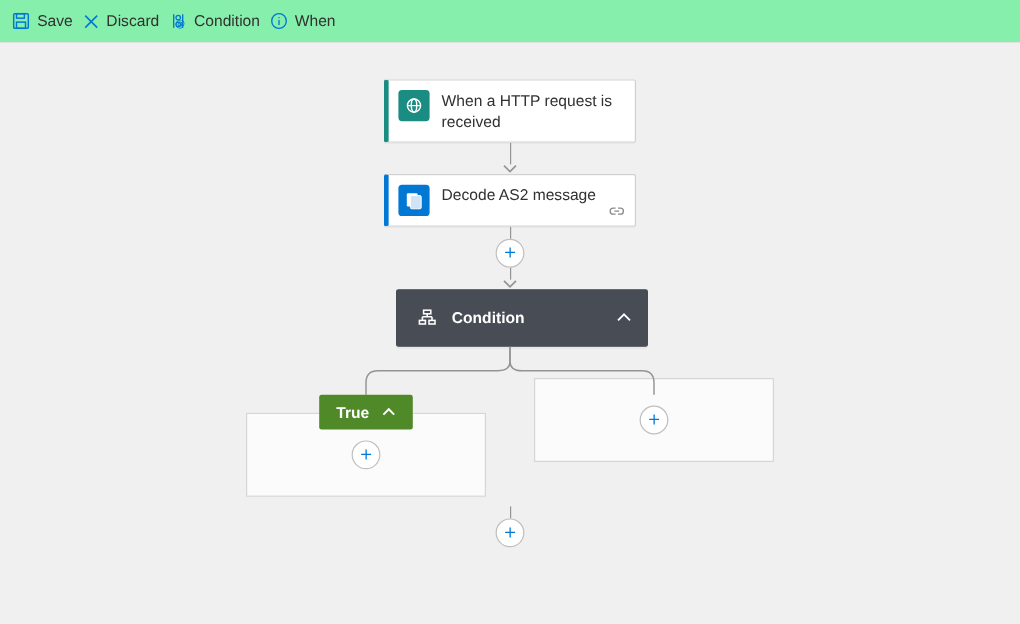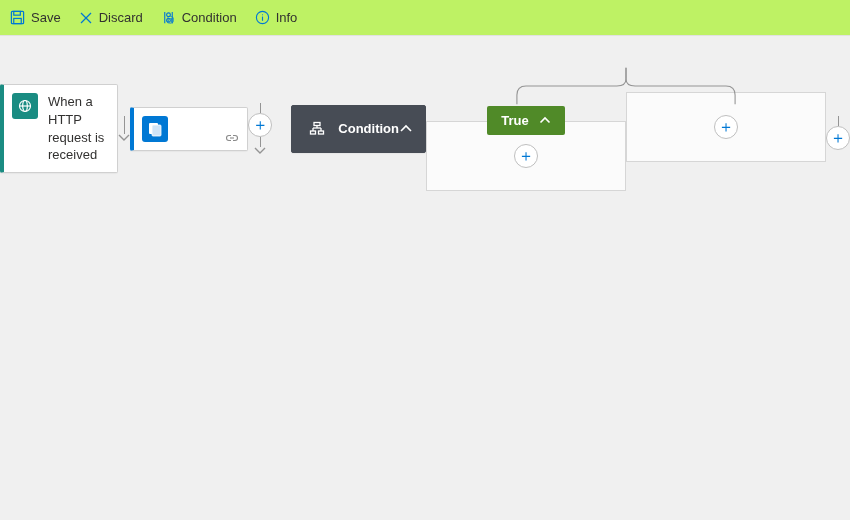--- a/index.html
+++ b/index.html
@@ -8,44 +8,44 @@
     font-size: 13px;
     color: #323130;
     background: #fff;
     width: 850px;
     height: 520px;
     overflow: hidden;
   }
   .toolbar {
     display: flex;
     padding: 6px 10px;
-    gap: 18px;
+    gap: 8px;
     border-bottom: 1px solid #e1e1e1;
-    background: #bef264;
+    background: #86efac;
     height: 36px;
   }
   .toolbar-btn {
     display: flex;
     align-items: center;
     gap: 6px;
     cursor: pointer;
     color: #323130;
     font-size: 13px;
   }
   .toolbar-btn .ticon { color: #0078d4; display:flex; align-items:center; }
   .canvas {
     background: #f0f0f0;
     width: 100%;
     height: 484px;
     position: relative;
     padding-top: 30px;
   }
   .flow {
     display: flex;
-    flex-direction: row;
+    flex-direction: column;
     align-items: center;
     position: relative;
   }
   .card {
     background: #fff;
     border: 1px solid #d0d0d0;
     border-radius: 2px;
     width: 210px;
     display: flex;
     align-items: flex-start;
@@ -161,21 +161,21 @@
     <span>Condition</span>
   </div>
   <div class="toolbar-btn">
     <span class="ticon">
       <svg width="15" height="15" viewBox="0 0 16 16" fill="none" stroke="currentColor" stroke-width="1.2">
         <circle cx="8" cy="8" r="6.5"></circle>
           <circle cx="8" cy="5" r="0.6" fill="currentColor" stroke="none"></circle>
         <line x1="8" y1="7" x2="8" y2="11.5"></line>
       </svg>
     </span>
-    <span>Info</span>
+    <span>When</span>
   </div>
 </div>
 
 <div class="canvas">
   <div class="flow">
 
     <div class="card card-http">
       <div class="cicon">
         <svg width="16" height="16" viewBox="0 0 16 16" fill="none" stroke="#fff" stroke-width="1.2">
           <circle cx="8" cy="8" r="5.5"></circle>
@@ -195,20 +195,21 @@
         </div>
     </div>
 
     <div class="card card-as2">
       <div class="cicon">
         <svg width="16" height="16" viewBox="0 0 16 16" fill="#fff">
           <rect x="2" y="2" width="9" height="11" rx="1" fill="#fff"></rect>
           <rect x="5" y="4" width="9" height="11" rx="1" fill="#cfe4f7" stroke="#fff" stroke-width="0.8"></rect>
         </svg>
       </div>
+      <div class="card-label">Decode AS2 message</div>
       <span class="card-link">
         <svg width="14" height="10" viewBox="0 0 14 10" fill="none" stroke="#8a8a8a" stroke-width="1.1">
           <path d="M5 5 H9"></path>
             <path d="M6 2.5 H4 a2.5 2.5 0 0 0 0 5 H6"></path>
             <path d="M8 2.5 H10 a2.5 2.5 0 0 1 0 5 H8"></path>
         </svg>
       </span>
     </div>
 
     <div class="arrow">

